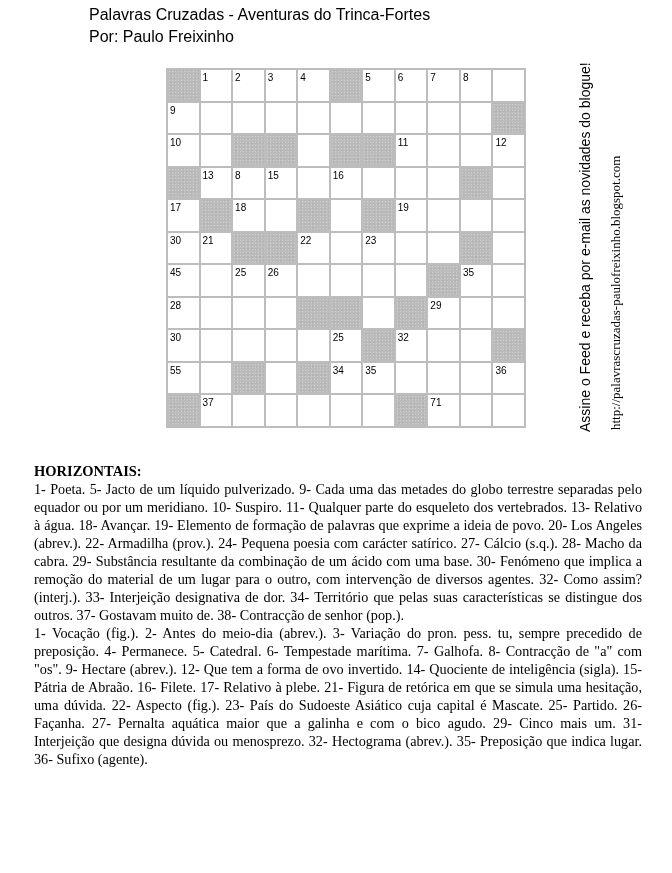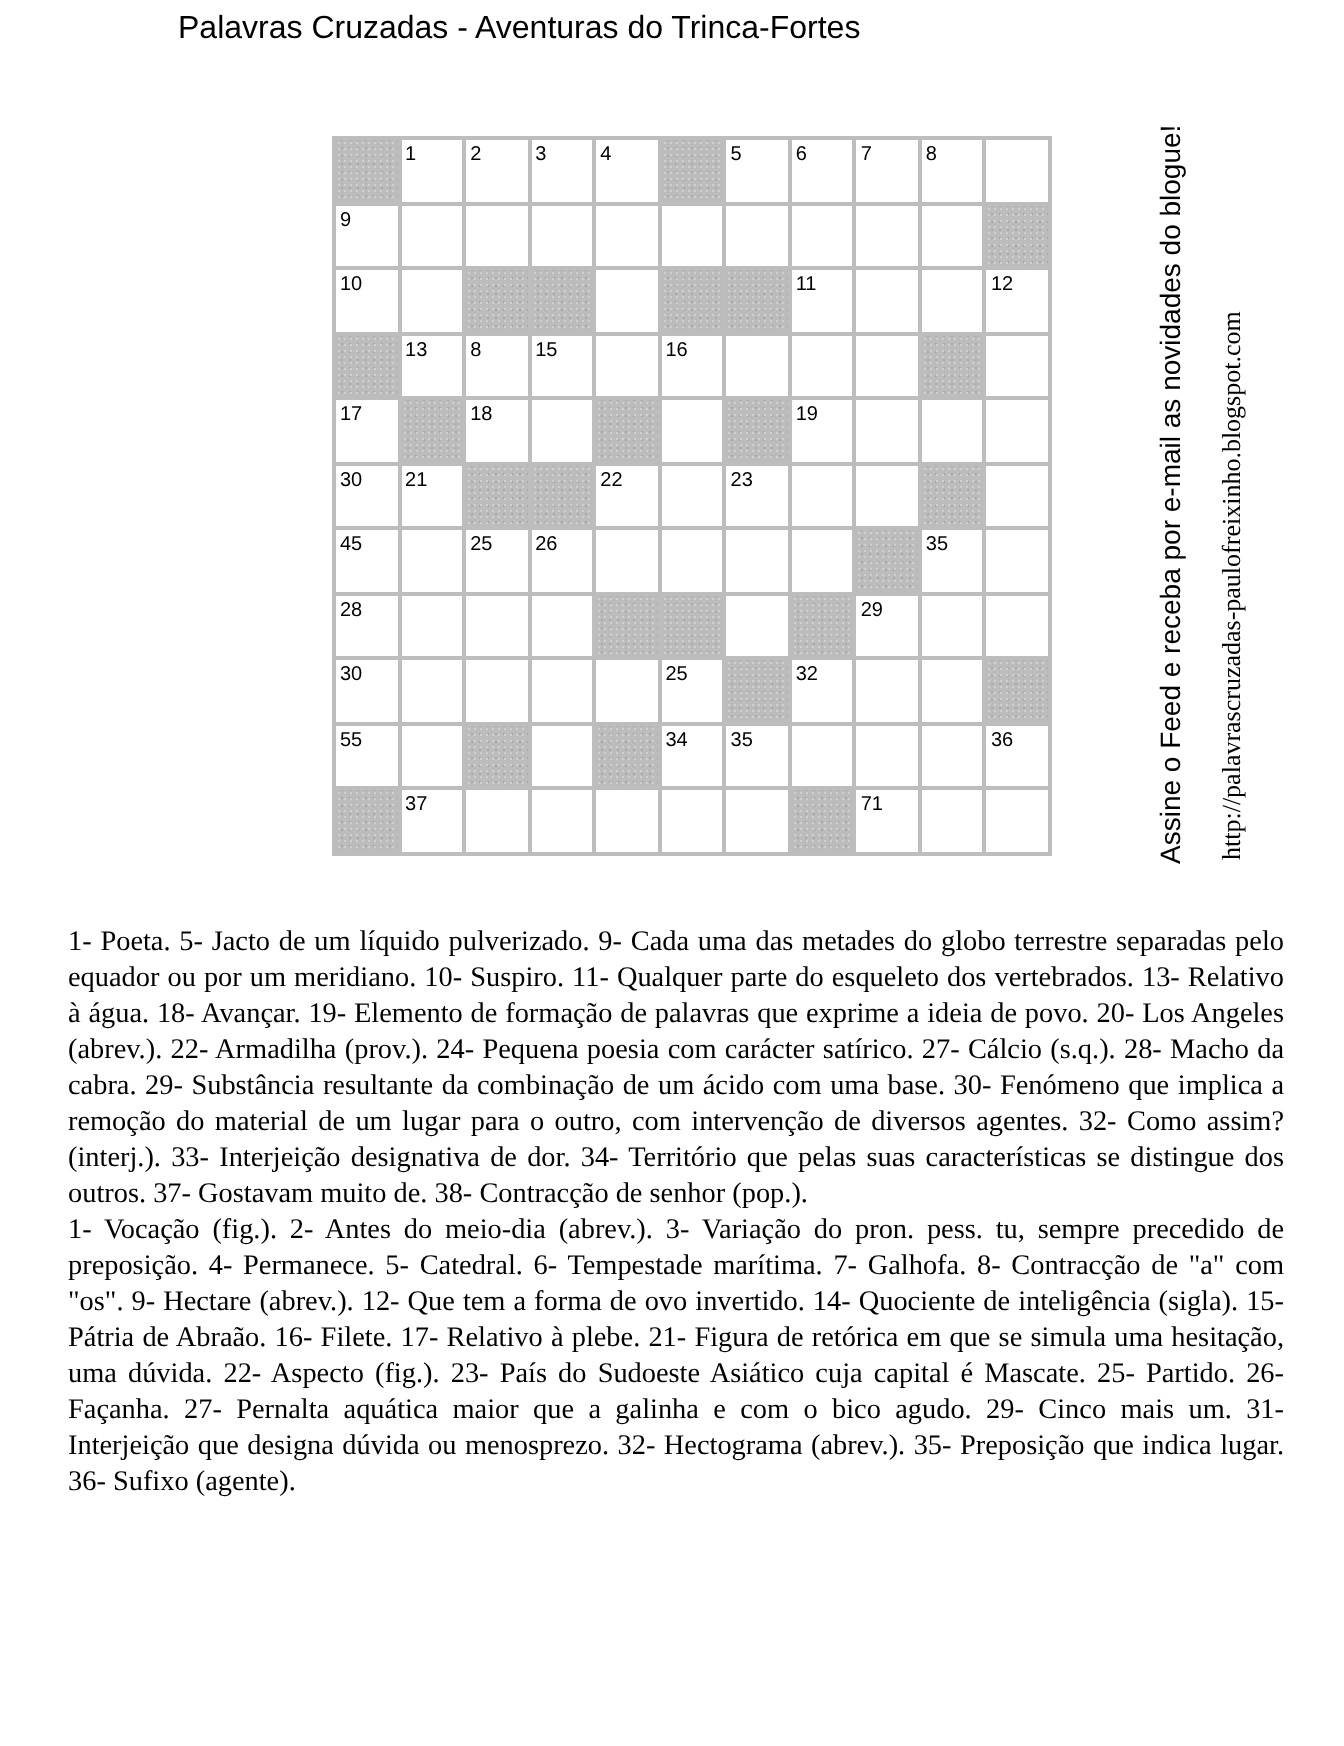--- a/index.html
+++ b/index.html
@@ -17,20 +17,21 @@
   .side2 { left: 608px; top: 430px; font-family: "Liberation Serif", serif; font-size: 13px; }
   .clues { position: absolute; left: 34px; top: 462px; width: 608px; font-family: "Liberation Serif", serif; font-size: 14.2px; line-height: 18px; text-align: justify; }
   .clues h3 { margin: 0; font-size: 14.5px; font-weight: bold; line-height: 18px; }
   .clues p { margin: 0; }
 </style>
 </head>
 <body>
 
 <div class="title">
   <div>Palavras Cruzadas - Aventuras do Trinca-Fortes</div>
+  <div>Por: Paulo Freixinho</div>
 </div>
 
 <div class="grid" id="grid">
     <div class="cell black"></div>
     <div class="cell">
       <span class="num">1</span>
     </div>
     <div class="cell">
       <span class="num">2</span>
     </div>
@@ -223,15 +224,16 @@
       <span class="num">71</span>
     </div>
     <div class="cell"></div>
     <div class="cell"></div>
   </div>
 
 <div class="side side1">Assine o Feed e receba por e-mail as novidades do blogue!</div>
 <div class="side side2">http://palavrascruzadas-paulofreixinho.blogspot.com</div>
 
 <div class="clues">
+  <h3>HORIZONTAIS:</h3>
   <p>1- Poeta. 5- Jacto de um líquido pulverizado. 9- Cada uma das metades do globo terrestre separadas pelo equador ou por um meridiano. 10- Suspiro. 11- Qualquer parte do esqueleto dos vertebrados. 13- Relativo à água. 18- Avançar. 19- Elemento de formação de palavras que exprime a ideia de povo. 20- Los Angeles (abrev.). 22- Armadilha (prov.). 24- Pequena poesia com carácter satírico. 27- Cálcio (s.q.). 28- Macho da cabra. 29- Substância resultante da combinação de um ácido com uma base. 30- Fenómeno que implica a remoção do material de um lugar para o outro, com intervenção de diversos agentes. 32- Como assim? (interj.). 33- Interjeição designativa de dor. 34- Território que pelas suas características se distingue dos outros. 37- Gostavam muito de. 38- Contracção de senhor (pop.).</p>
   <p>1- Vocação (fig.). 2- Antes do meio-dia (abrev.). 3- Variação do pron. pess. tu, sempre precedido de preposição. 4- Permanece. 5- Catedral. 6- Tempestade marítima. 7- Galhofa. 8- Contracção de "a" com "os". 9- Hectare (abrev.). 12- Que tem a forma de ovo invertido. 14- Quociente de inteligência (sigla). 15- Pátria de Abraão. 16- Filete. 17- Relativo à plebe. 21- Figura de retórica em que se simula uma hesitação, uma dúvida. 22- Aspecto (fig.). 23- País do Sudoeste Asiático cuja capital é Mascate. 25- Partido. 26- Façanha. 27- Pernalta aquática maior que a galinha e com o bico agudo. 29- Cinco mais um. 31- Interjeição que designa dúvida ou menosprezo. 32- Hectograma (abrev.). 35- Preposição que indica lugar. 36- Sufixo (agente).</p>
 </div>
 
 </body></html>

